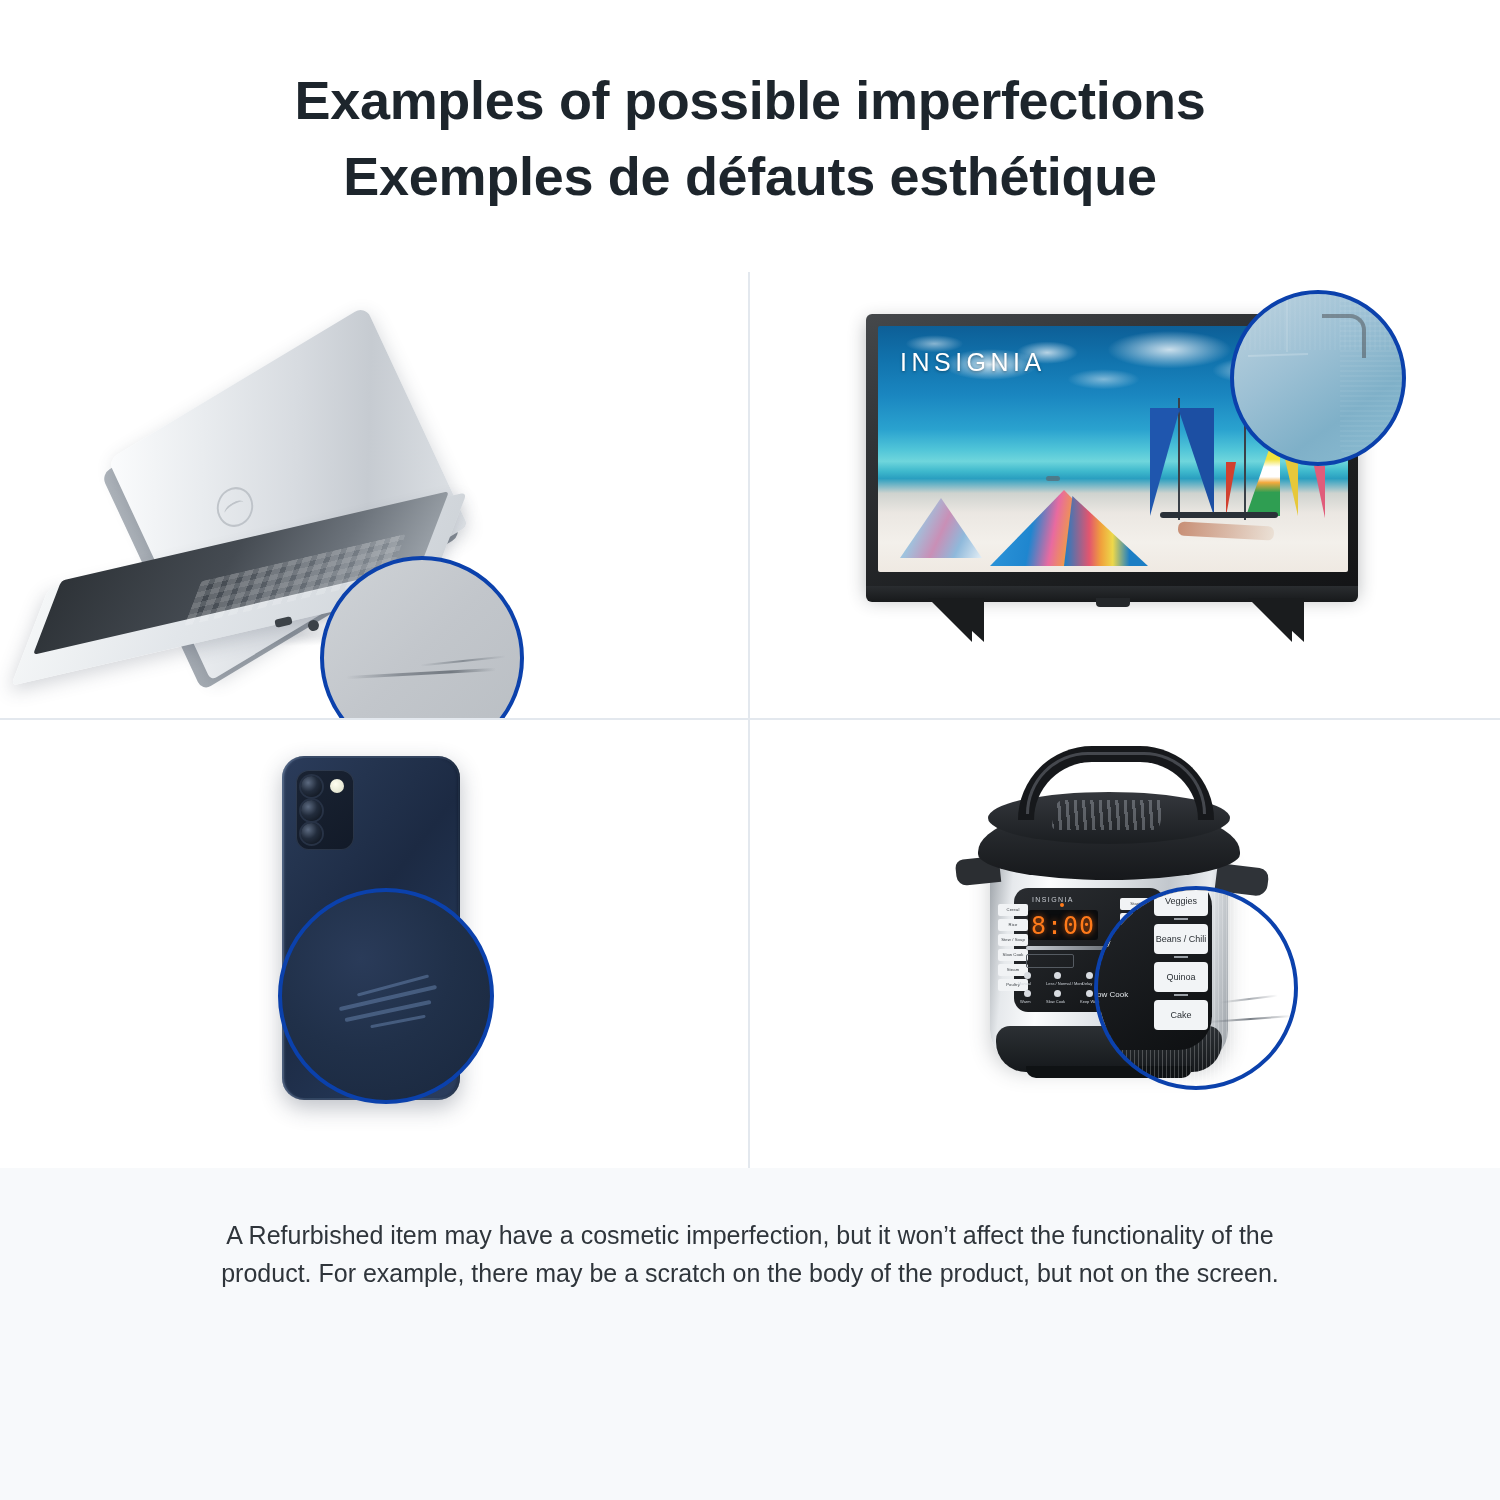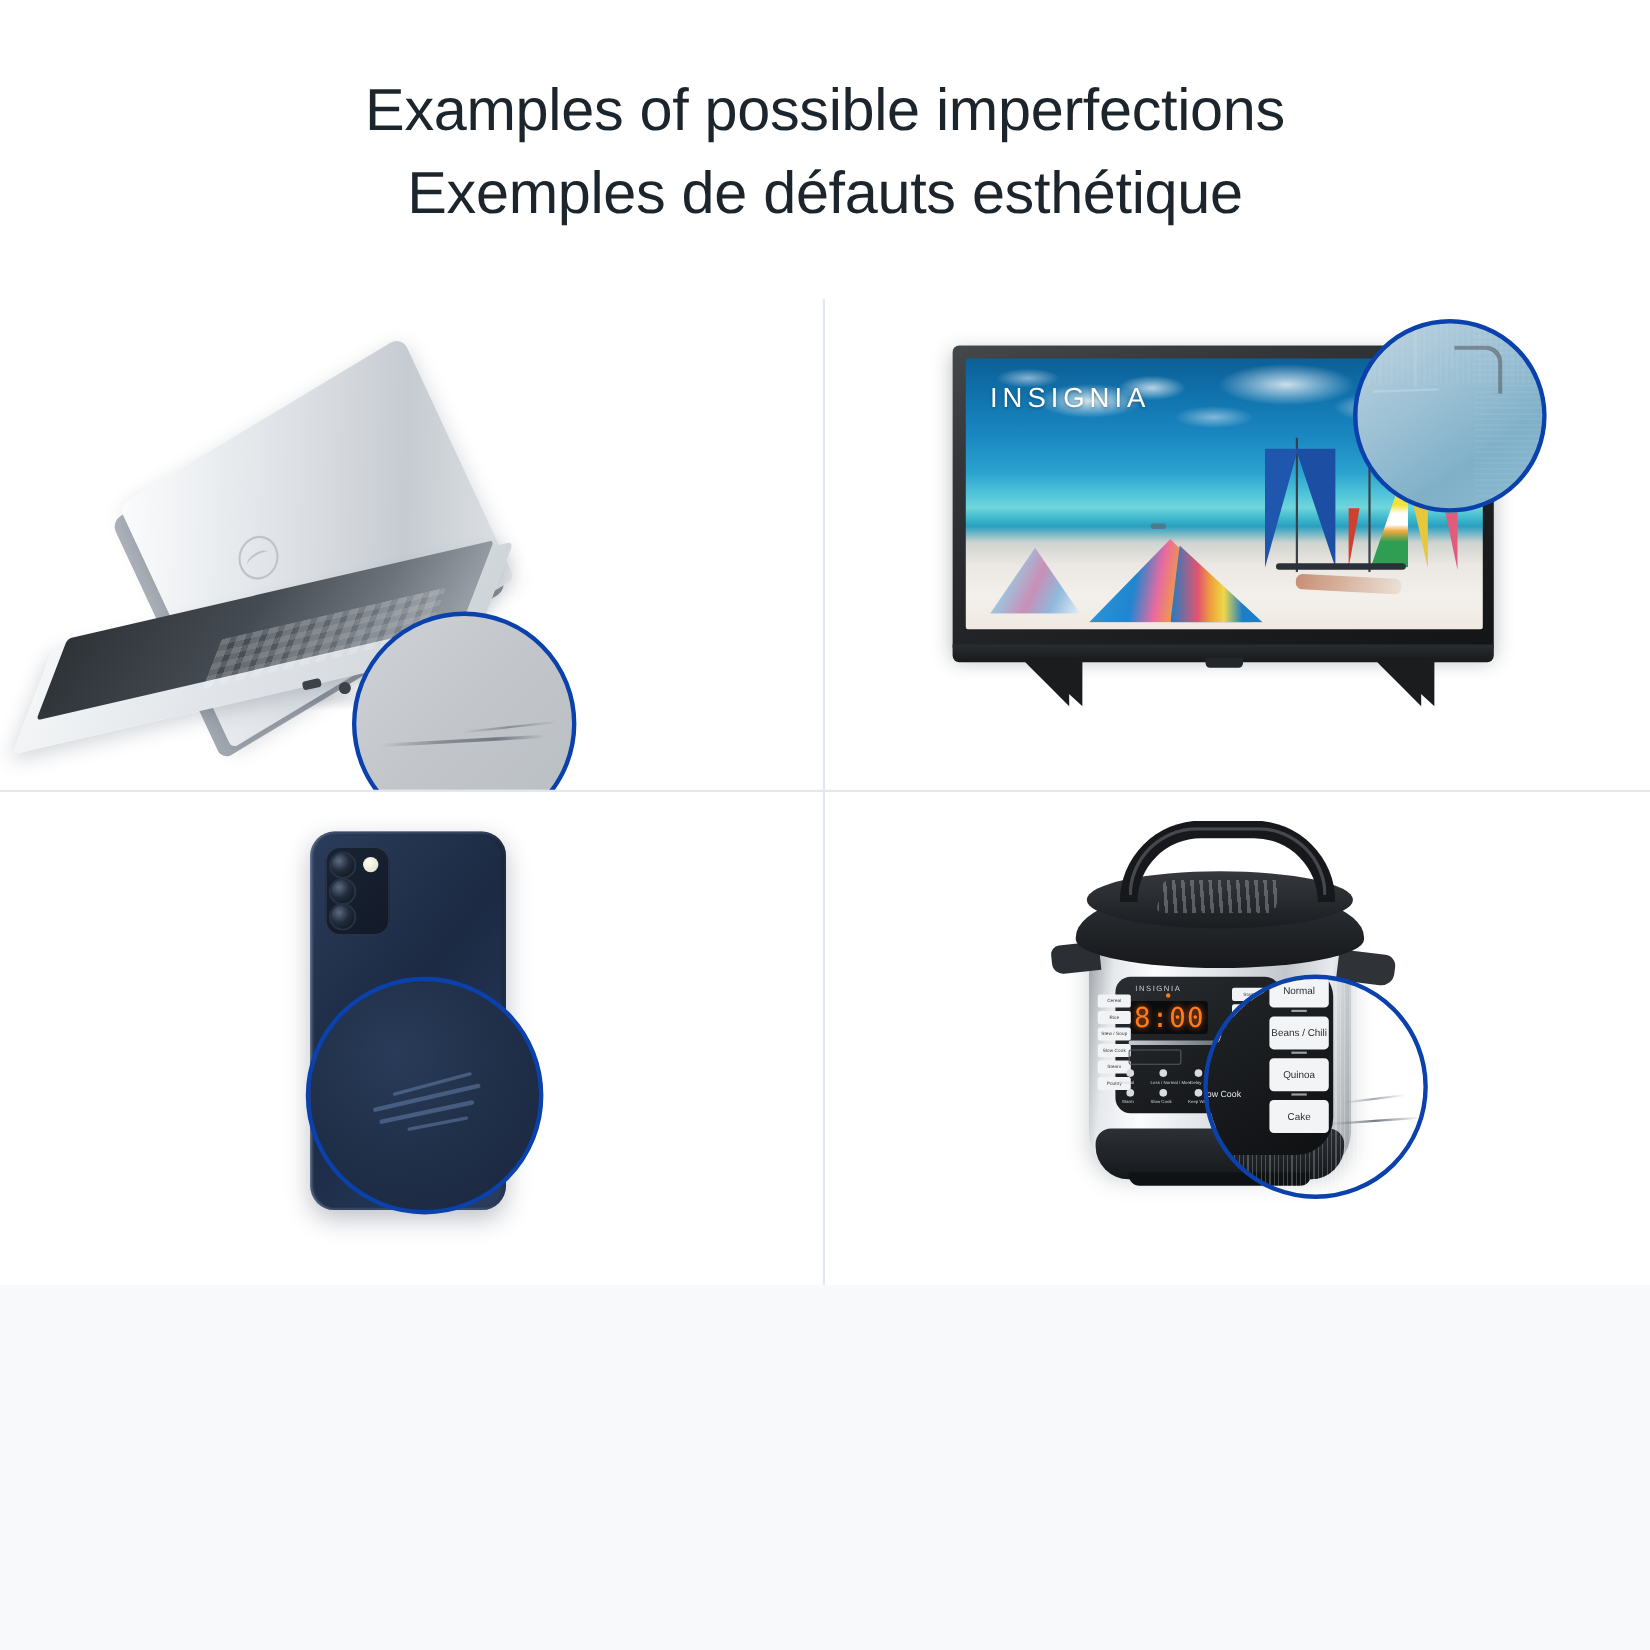--- a/index.html
+++ b/index.html
@@ -12,21 +12,21 @@
   }
   .page{position:relative;width:1500px;height:1500px;}
 
   
   .header{
     position:absolute;left:0;top:0;width:1500px;height:272px;
     display:flex;flex-direction:column;align-items:center;justify-content:flex-start;
     padding-top:62px;box-sizing:border-box;background:#ffffff;
   }
   .title-line{
-    font-size:54px;line-height:76px;font-weight:400;
+    font-size:54px;line-height:76px;font-weight:700;
     letter-spacing:-0.3px;color:#1d252c;white-space:nowrap;
   }
 
   
   .grid{
     position:absolute;left:0;top:272px;width:1500px;height:896px;
     display:grid;grid-template-columns:1fr 1fr;grid-template-rows:1fr 1fr;
   }
   .cell{position:relative;overflow:hidden;}
   .cell.tl{border-right:2px solid #e3e8ee;border-bottom:2px solid #e3e8ee;}
@@ -485,28 +485,29 @@
           <div class="klabel" style="left:66px;top:111px;">Keep Warm</div>
         </div>
 
         <div class="loupe loupe-cooker">
           <div class="dark-panel"></div>
           <div class="zlab zl1">Delay</div>
           <div class="zlab zl2">Slow Cook</div>
           <div class="tick t1"></div>
           <div class="tick t2"></div>
           <div class="tick t3"></div>
-          <div class="zbtn zb1">Normal</div>
+          <div class="zbtn zb1">Veggies</div>
           <div class="zbtn zb2">Beans / Chili</div>
           <div class="zbtn zb3">Quinoa</div>
           <div class="zbtn zb4">Cake</div>
           <div class="c-scratch"></div>
           <div class="c-scratch2"></div>
         </div>
       </div>
     </div>
 
   </div>
 
   <div class="footer">
+    <p>A Refurbished item may have a cosmetic imperfection, but it won’t affect the functionality of the product. For example, there may be a scratch on the body of the product, but not on the screen.</p>
   </div>
 
 </div>
 
 </body></html>

